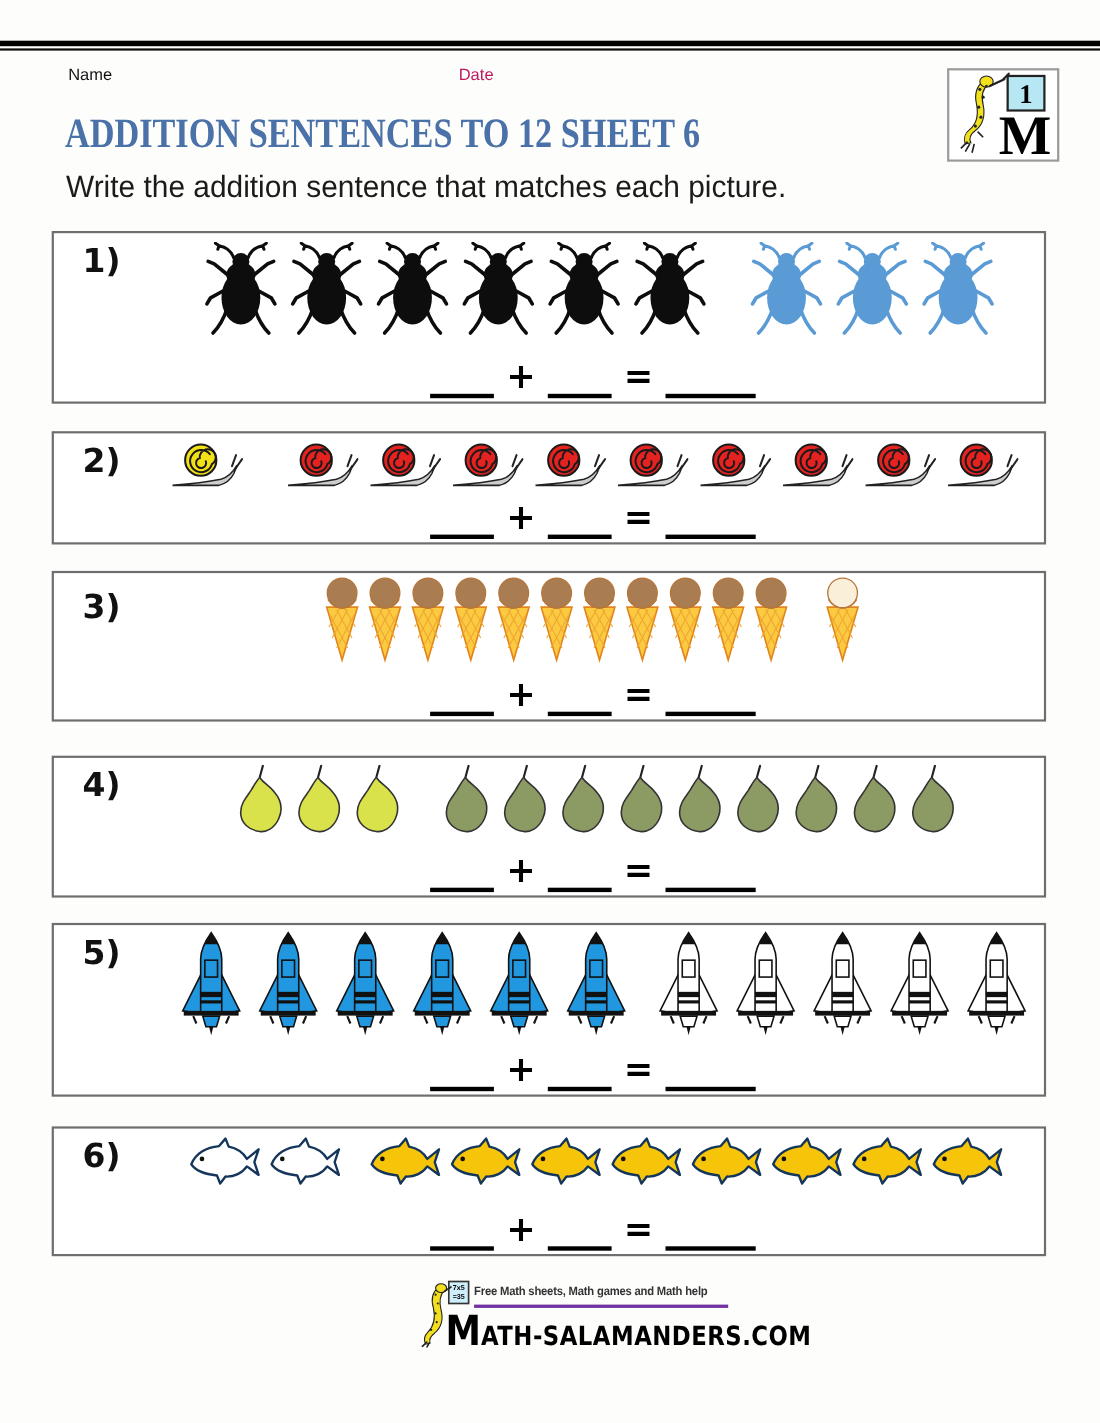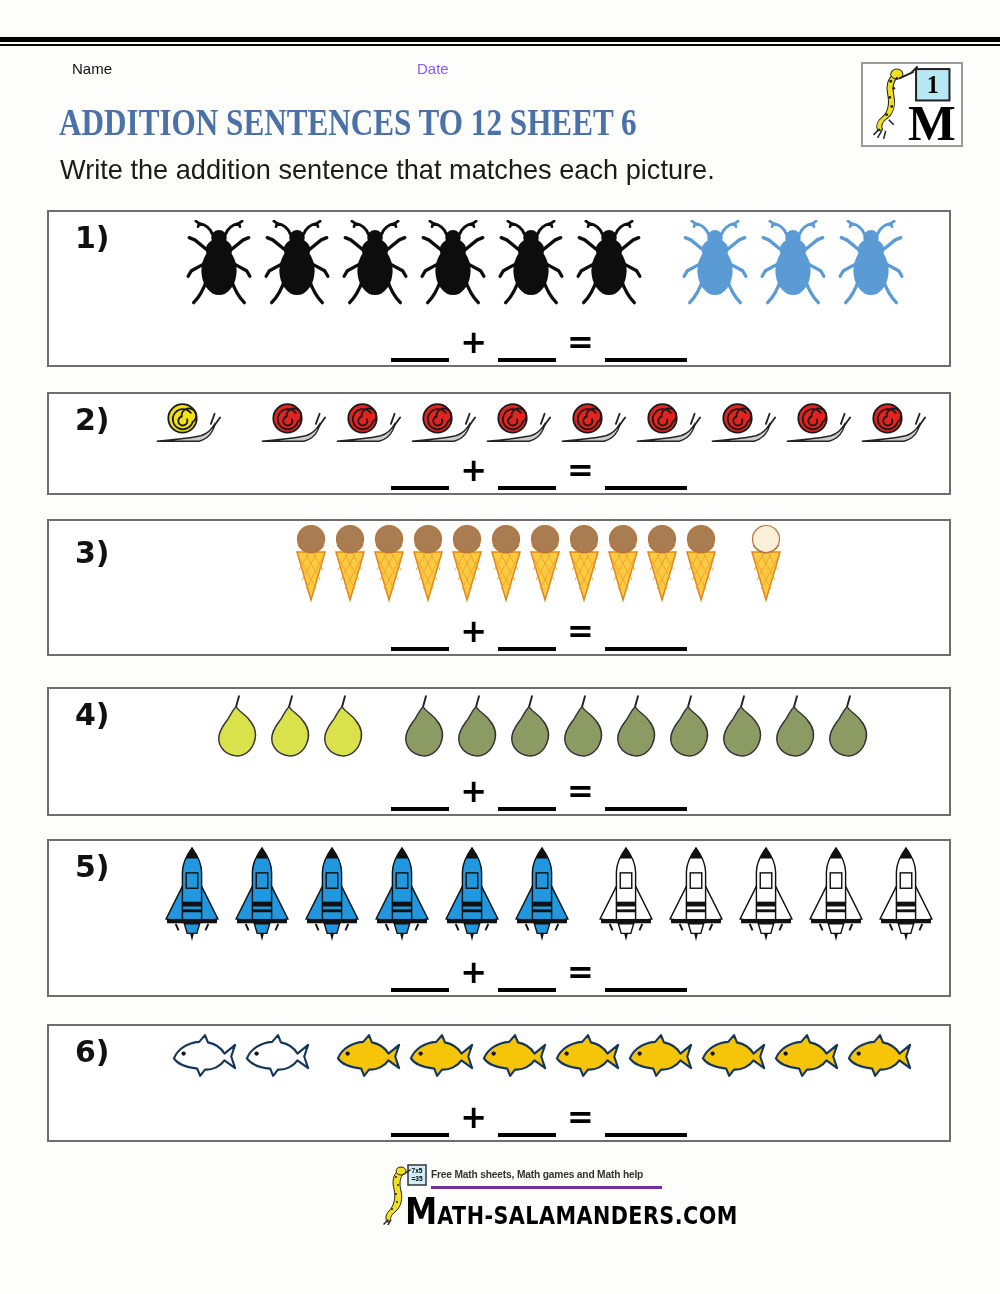--- a/index.html
+++ b/index.html
@@ -3,22 +3,22 @@
 <meta charset="utf-8">
 <style>
   html,body{margin:0;padding:0;background:#fff;}
   .page{position:relative;width:1000px;height:1294px;background:#fdfdfc;
         font-family:"Liberation Sans",sans-serif;overflow:hidden;}
 
   
   .rule-a{position:absolute;left:0;top:37px;width:100%;height:5px;background:#000;}
   .rule-b{position:absolute;left:0;top:44px;width:100%;height:2px;background:#0a0a0a;}
 
-  .name-label{position:absolute;left:72px;top:60px;font-size:15px;color:#111;}
-  .date-label{position:absolute;left:417px;top:60px;font-size:15px;color:#8b5cf6;}
+  .name-label{position:absolute;left:62px;top:60px;font-size:15px;color:#111;}
+  .date-label{position:absolute;left:417px;top:60px;font-size:15px;color:#be185d;}
 
   .grade-logo{position:absolute;left:861px;top:62px;width:102px;height:85px;
               border:2px solid #9a9a9a;background:#fff;box-sizing:border-box;}
   .grade-logo svg{width:100%;height:100%;}
 
   .title{position:absolute;left:59px;top:103px;font-family:"Liberation Serif",serif;
          font-weight:bold;font-size:38px;color:#4a71a8;white-space:nowrap;
          transform:scaleX(0.82);transform-origin:left top;letter-spacing:0px;line-height:1;}
   .instruction{position:absolute;left:60px;top:156px;font-size:28px;color:#1b1b1b;
          white-space:nowrap;transform:scaleX(0.97);transform-origin:left top;line-height:1;}

